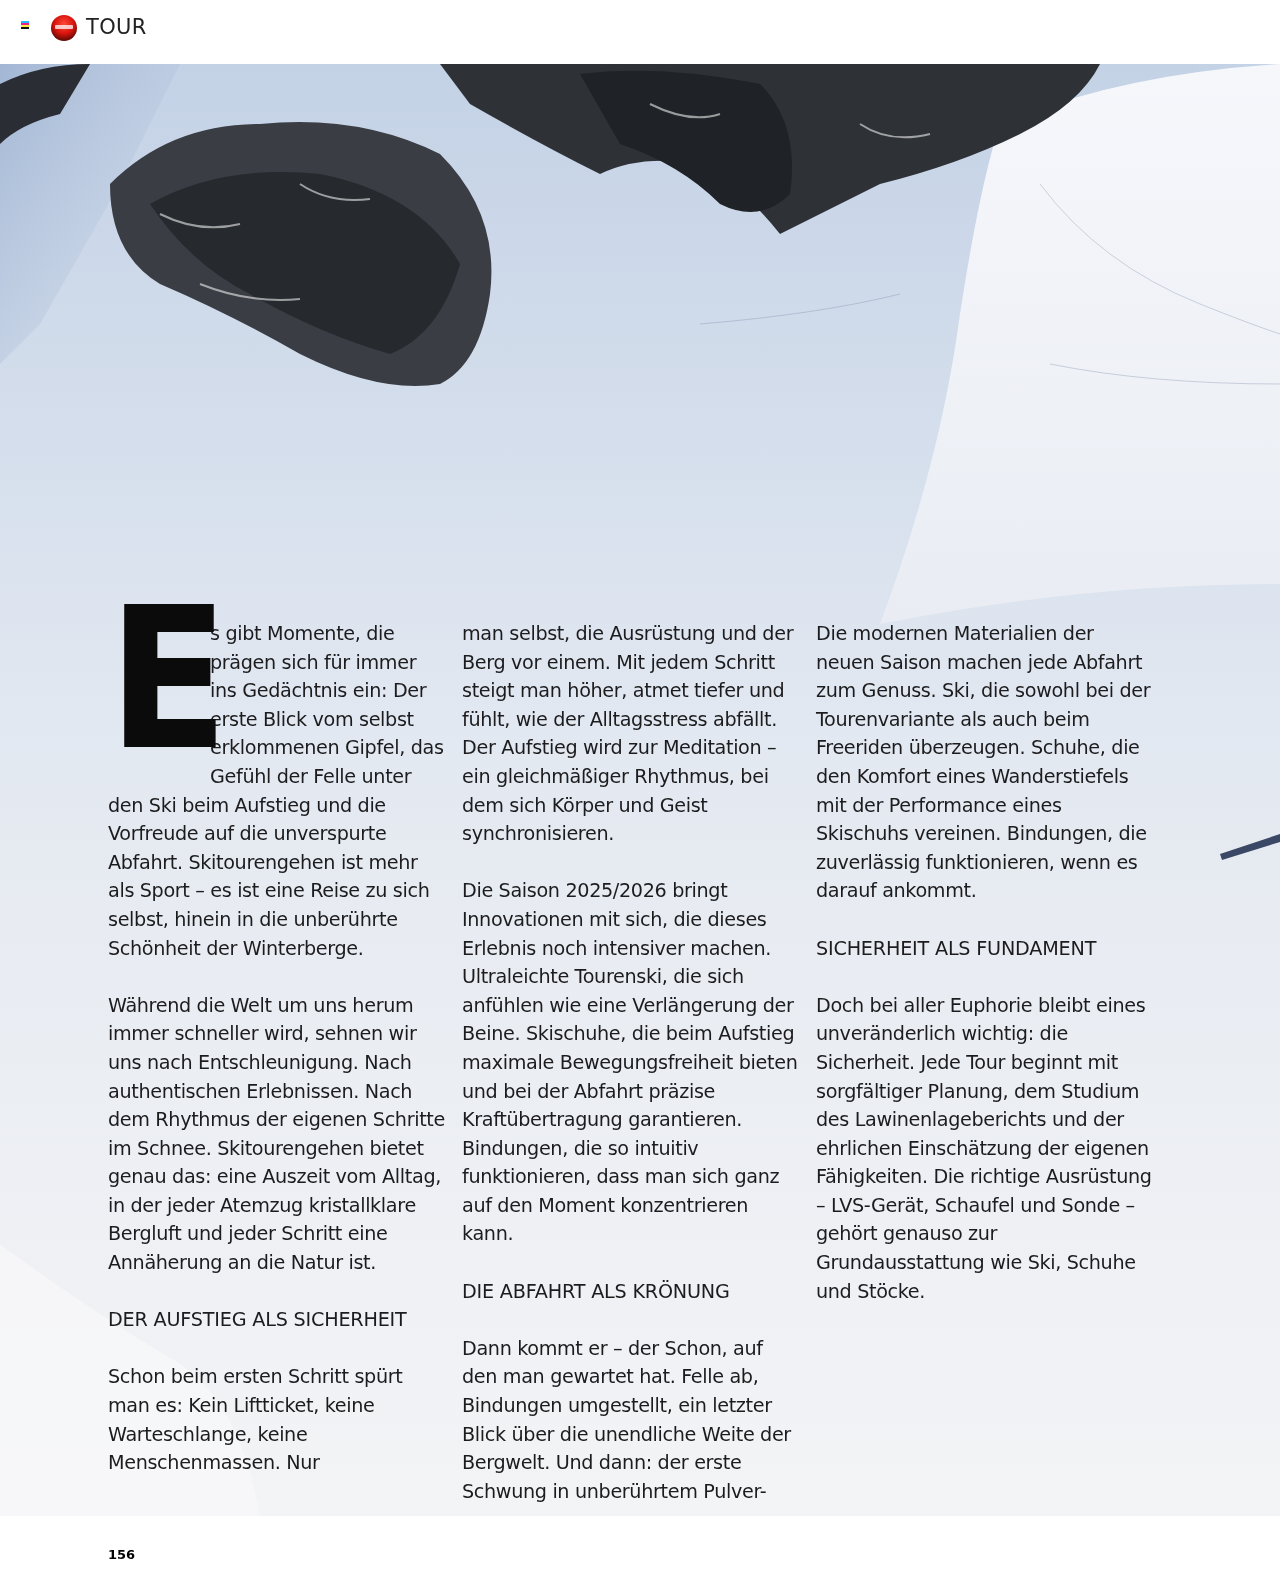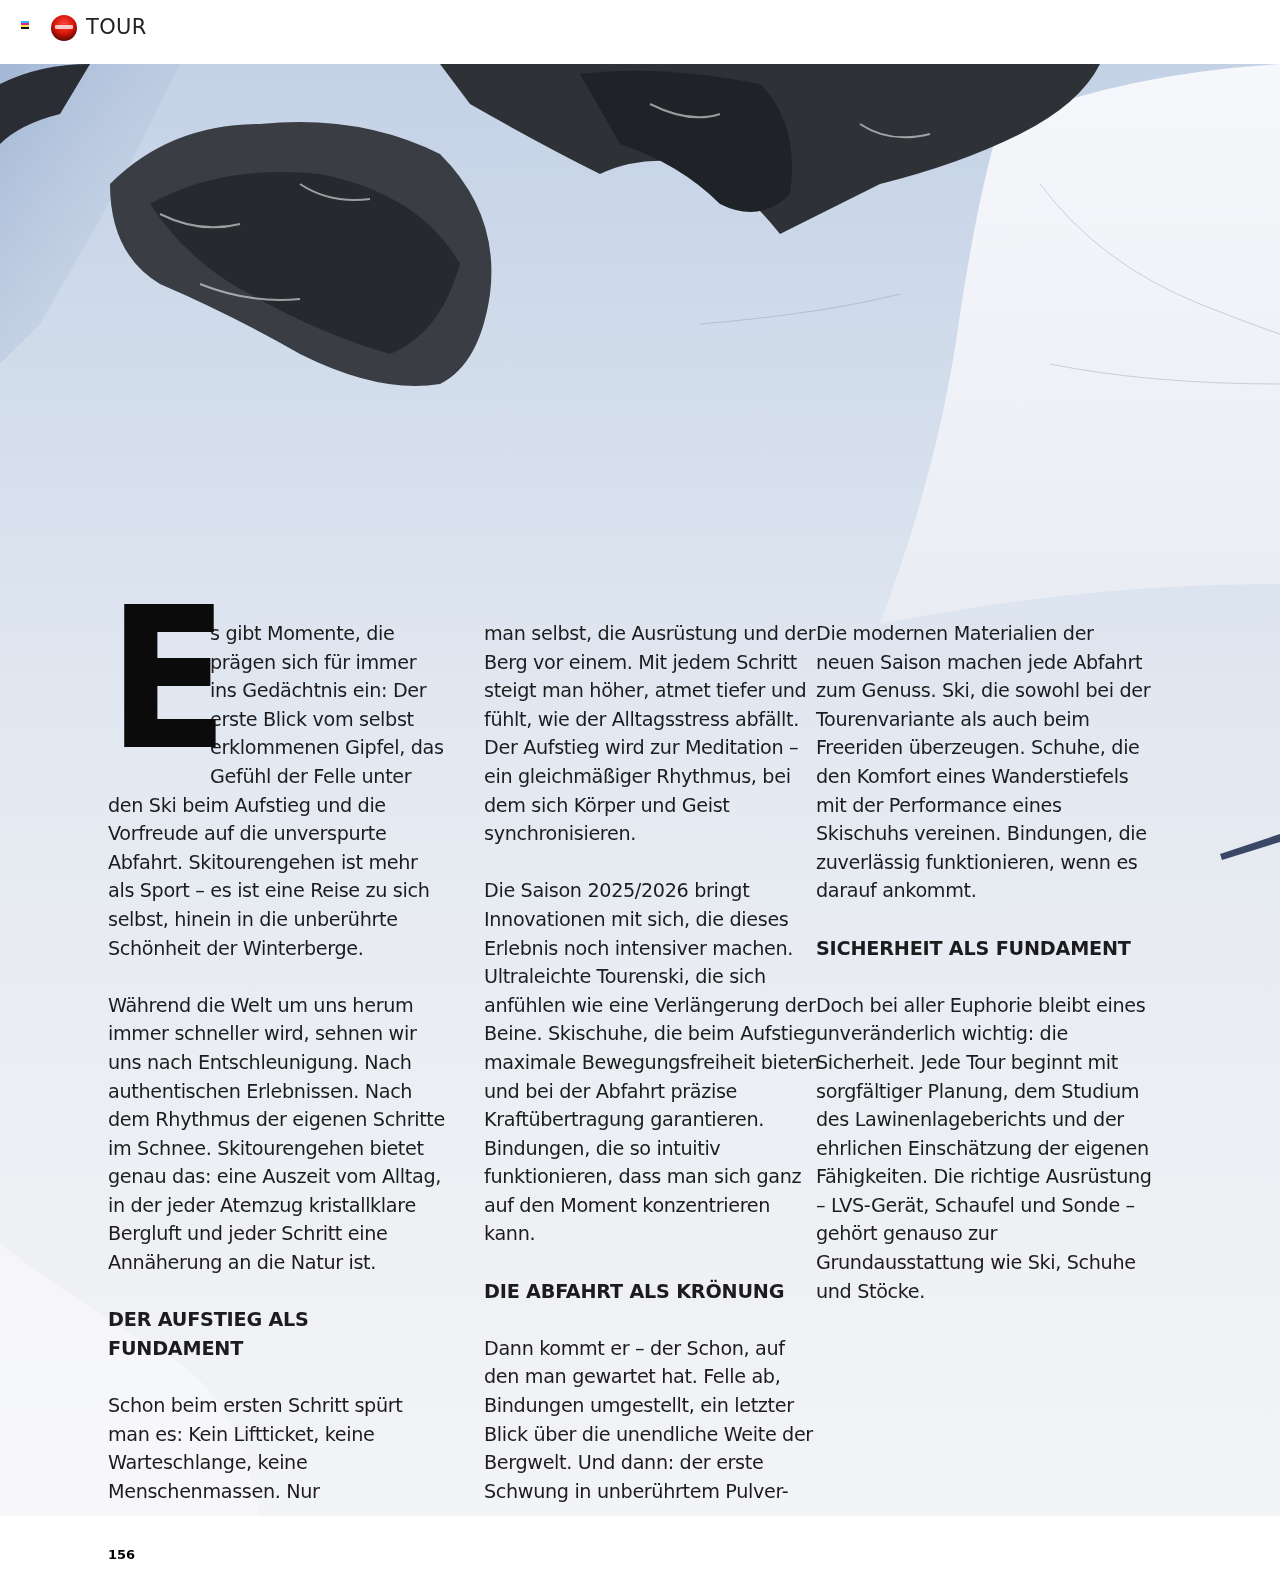--- a/index.html
+++ b/index.html
@@ -13,23 +13,23 @@
           background: radial-gradient(circle at 50% 35%, #ff4a3a 0%, #d8140c 45%, #5a0905 80%, #1a0201 100%); }
   .logo i { position: absolute; left: 4px; top: 10px; width: 18px; height: 4px; background: rgba(255,255,255,0.75); border-radius: 1px; }
   .section-label { position: absolute; left: 86px; top: 15px; font-size: 21px; letter-spacing: 0.3px; color: #222; }
 
   .photo { position: absolute; left: 0; top: 64px; width: 1280px; height: 1452px; overflow: hidden;
            background: linear-gradient(180deg, #c4d2e6 0%, #d4deec 25%, #e2e8f1 45%, #e8ecf2 60%, #eef0f4 80%, #f3f4f6 100%); }
   .photo svg { position: absolute; left: 0; top: 0; }
 
   .col { position: absolute; top: 600px; width: 340px; font-size: 19.2px; line-height: 28.6px; color: #1c1c1e; letter-spacing: -0.35px; }
   .col p { margin-bottom: 28.6px; margin-top: 20px; }
-  .col h2 { font-size: 19.2px; font-weight: bold; letter-spacing: -0.2px; margin-bottom: 28.6px; line-height: 28.6px; }
+  .col h2 { font-size: 19.2px; font-weight: normal; letter-spacing: -0.2px; margin-bottom: 28.6px; line-height: 28.6px; }
   .col1 { left: 108px; }
-  .col2 { left: 484px; }
+  .col2 { left: 462px; }
   .col3 { left: 816px; }
   .dropcap { float: left; font-size: 196px; line-height: 150px; height: 160px; width: 100px; margin-right: 2px; margin-top: 4px;
              font-weight: bold; color: #0b0b0b; font-family: "DejaVu Sans", sans-serif; transform: scaleX(0.9); transform-origin: left top; }
 
   .footer-page { position: absolute; left: 108px; top: 1547px; font-size: 13px; font-weight: bold; color: #000000; }
 </style>
 </head>
 <body>
 
 <div class="header">
@@ -78,21 +78,21 @@
     </g>
     <path d="M1220 790 L1280 770 L1280 778 L1222 796 Z" fill="#3a4866"></path>
     <path d="M0 1180 Q80 1240 180 1300 Q240 1340 260 1452 L0 1452 Z" fill="#f7f8fa" opacity="0.8"></path>
   </svg>
 </div>
 
 <div class="col col1">
   <span class="dropcap">E</span>
   <p>s gibt Momente, die prägen sich für immer ins Gedächtnis ein: Der erste Blick vom selbst erklommenen Gipfel, das Gefühl der Felle unter den Ski beim Aufstieg und die Vorfreude auf die unverspurte Abfahrt. Skitourengehen ist mehr als Sport – es ist eine Reise zu sich selbst, hinein in die unberührte Schönheit der Winterberge.</p>
   <p>Während die Welt um uns herum immer schneller wird, sehnen wir uns nach Entschleunigung. Nach authentischen Erlebnissen. Nach dem Rhythmus der eigenen Schritte im Schnee. Skitourengehen bietet genau das: eine Auszeit vom Alltag, in der jeder Atemzug kristallklare Bergluft und jeder Schritt eine Annäherung an die Natur ist.</p>
-  <h2>DER AUFSTIEG ALS FUNDAMENT</h2>
+  <h2>DER AUFSTIEG ALS SICHERHEIT</h2>
   <p>Schon beim ersten Schritt spürt man es: Kein Liftticket, keine Warteschlange, keine Menschenmassen. Nur</p>
 </div>
 
 <div class="col col2">
   <p>man selbst, die Ausrüstung und der Berg vor einem. Mit jedem Schritt steigt man höher, atmet tiefer und fühlt, wie der Alltagsstress abfällt. Der Aufstieg wird zur Meditation – ein gleichmäßiger Rhythmus, bei dem sich Körper und Geist synchronisieren.</p>
   <p>Die Saison 2025/2026 bringt Innovationen mit sich, die dieses Erlebnis noch intensiver machen. Ultraleichte Tourenski, die sich anfühlen wie eine Verlängerung der Beine. Skischuhe, die beim Aufstieg maximale Bewegungsfreiheit bieten und bei der Abfahrt präzise Kraftübertragung garantieren. Bindungen, die so intuitiv funktionieren, dass man sich ganz auf den Moment konzentrieren kann.</p>
   <h2>DIE ABFAHRT ALS KRÖNUNG</h2>
   <p>Dann kommt er – der Schon, auf den man gewartet hat. Felle ab, Bindungen umgestellt, ein letzter Blick über die unendliche Weite der Bergwelt. Und dann: der erste Schwung in unberührtem Pulver-</p>
 </div>
 

